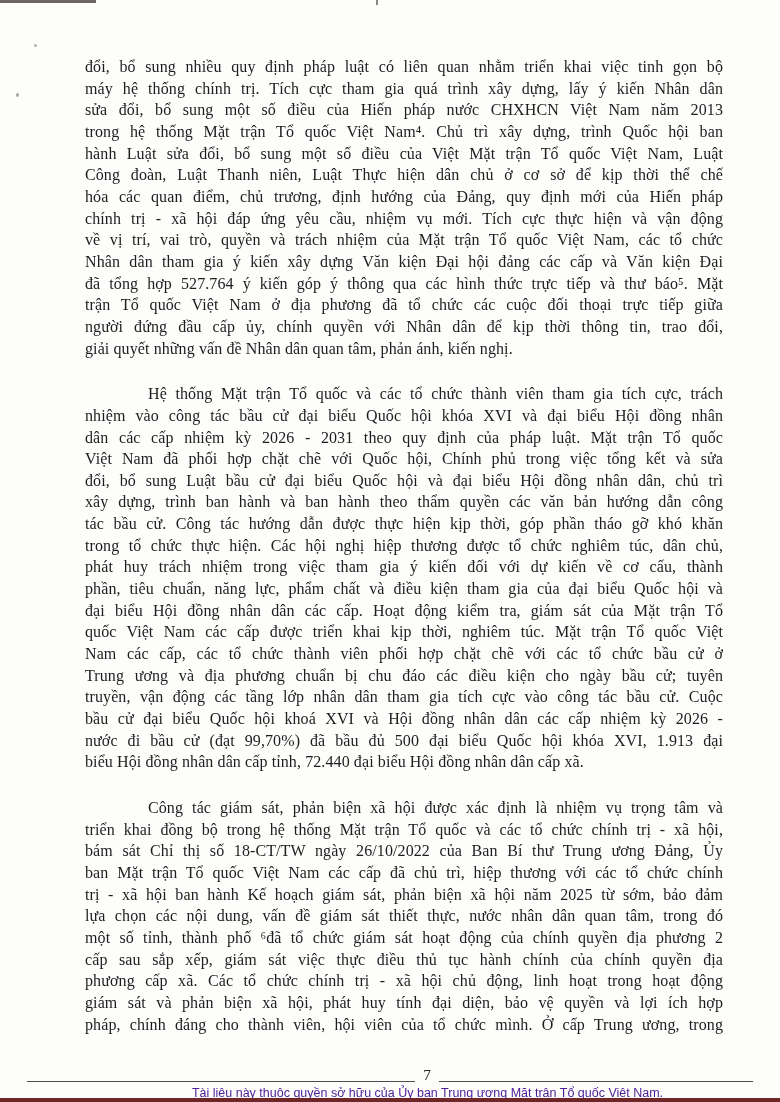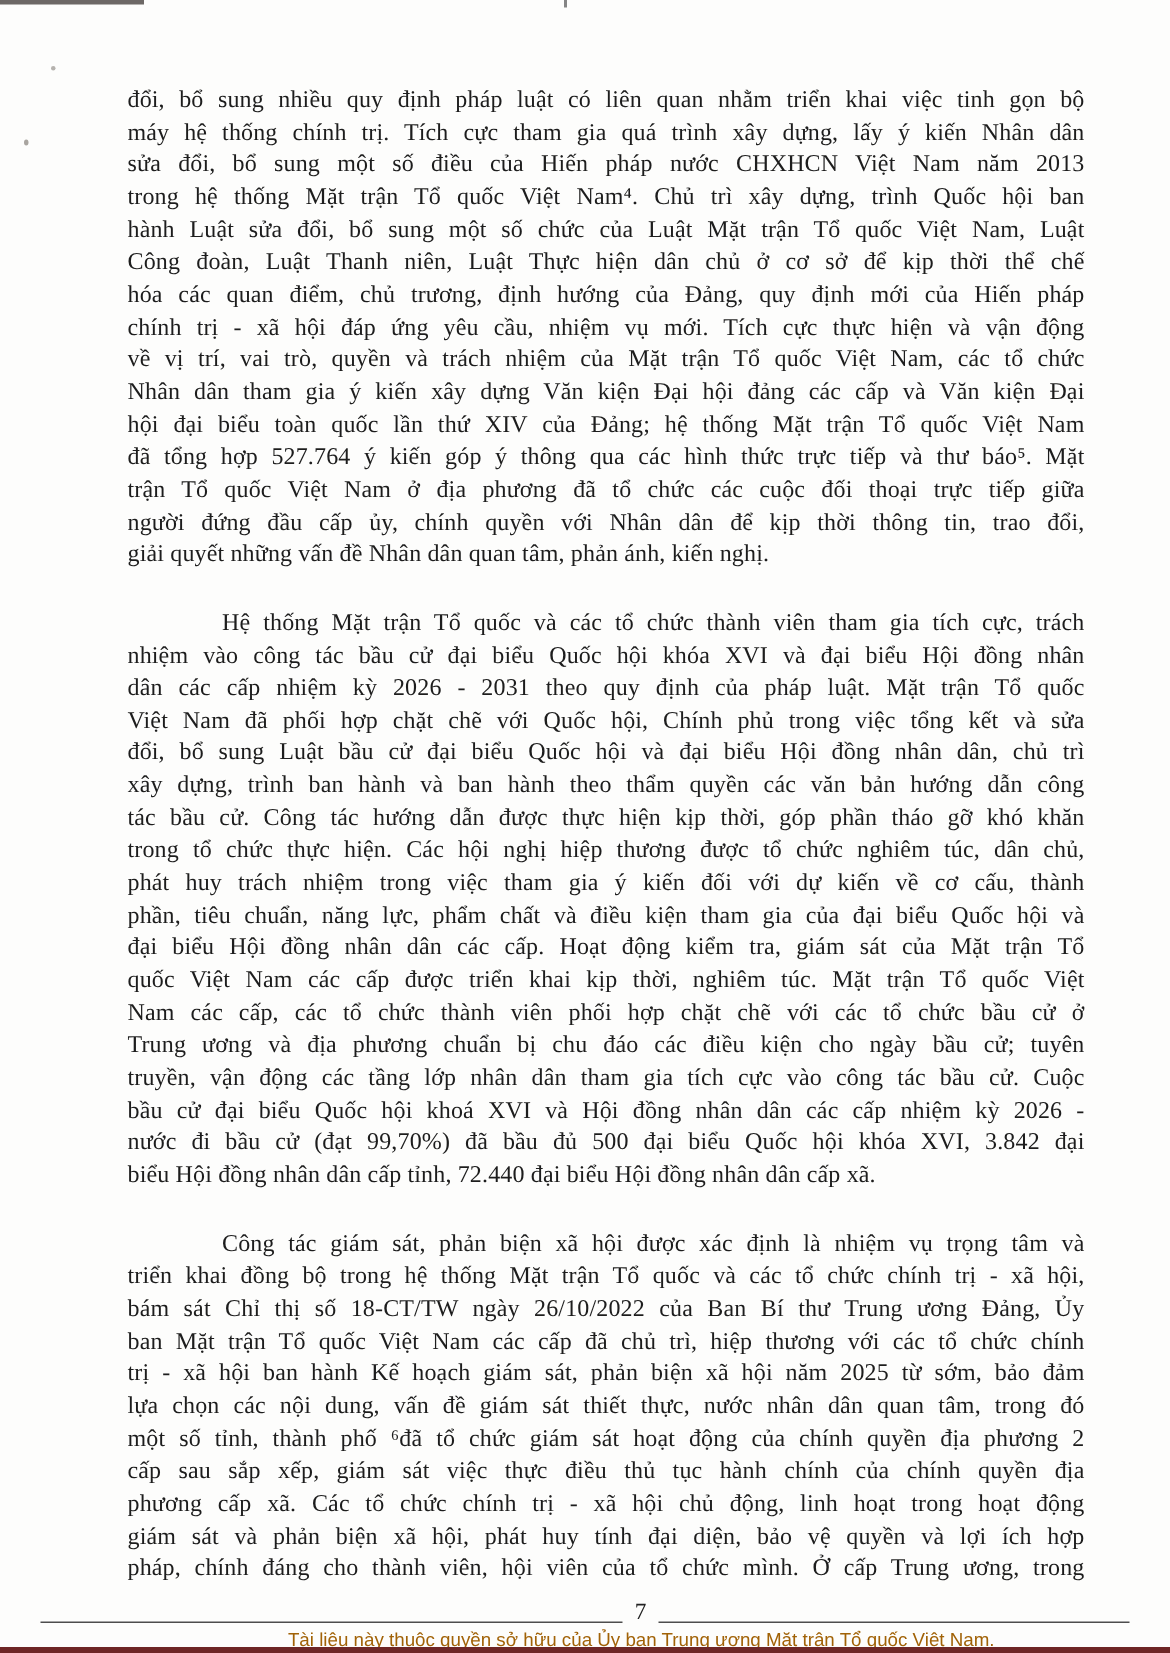--- a/index.html
+++ b/index.html
@@ -52,21 +52,21 @@
     padding: 0 8px;
     font-size: 15.5px;
     color: #222;
   }
   .footer-note {
     position: absolute;
     left: 75px; top: 1086px; width: 705px;
     text-align: center;
     font-family: "Liberation Sans", "DejaVu Sans", sans-serif;
     font-size: 12.5px;
-    color: #a16207;
+    color: #4c1d95;
   }
   .bottom-bar {
     position: absolute;
     left: 0; bottom: 0; width: 780px; height: 4px;
   }
   
   .artifact { position: absolute; pointer-events: none; }
   .art-topleft { left: 0; top: 0; width: 96px; height: 3px; background: #3c3634; opacity: .75; }
   .art-topcenter { left: 376px; top: 0; width: 2px; height: 5px; background: #666; opacity: .8; }
   .art-speck1 { left: 34px; top: 44px; width: 3px; height: 3px; background: #b5b2ae; border-radius: 50%; }
@@ -81,27 +81,26 @@
   <div class="artifact art-topcenter"></div>
   <div class="artifact art-speck1"></div>
   <div class="artifact art-speck2"></div>
 
   <div class="textblock" style="color: rgb(29, 29, 29);">
       <div class="para">
         <div class="line">đổi, bổ sung nhiều quy định pháp luật có liên quan nhằm triển khai việc tinh gọn bộ</div>
         <div class="line">máy hệ thống chính trị. Tích cực tham gia quá trình xây dựng, lấy ý kiến Nhân dân</div>
         <div class="line">sửa đổi, bổ sung một số điều của Hiến pháp nước CHXHCN Việt Nam năm 2013</div>
         <div class="line">trong hệ thống Mặt trận Tổ quốc Việt Nam⁴. Chủ trì xây dựng, trình Quốc hội ban</div>
-        <div class="line">hành Luật sửa đổi, bổ sung một số chức của Luật Mặt trận Tổ quốc Việt Nam, Luật</div>
+        <div class="line">hành Luật sửa đổi, bổ sung một số điều của Việt Mặt trận Tổ quốc Việt Nam, Luật</div>
         <div class="line">Công đoàn, Luật Thanh niên, Luật Thực hiện dân chủ ở cơ sở để kịp thời thể chế</div>
         <div class="line">hóa các quan điểm, chủ trương, định hướng của Đảng, quy định mới của Hiến pháp</div>
         <div class="line">chính trị - xã hội đáp ứng yêu cầu, nhiệm vụ mới. Tích cực thực hiện và vận động</div>
         <div class="line">về vị trí, vai trò, quyền và trách nhiệm của Mặt trận Tổ quốc Việt Nam, các tổ chức</div>
         <div class="line">Nhân dân tham gia ý kiến xây dựng Văn kiện Đại hội đảng các cấp và Văn kiện Đại</div>
-        <div class="line">hội đại biểu toàn quốc lần thứ XIV của Đảng; hệ thống Mặt trận Tổ quốc Việt Nam</div>
         <div class="line">đã tổng hợp 527.764 ý kiến góp ý thông qua các hình thức trực tiếp và thư báo⁵. Mặt</div>
         <div class="line">trận Tổ quốc Việt Nam ở địa phương đã tổ chức các cuộc đối thoại trực tiếp giữa</div>
         <div class="line">người đứng đầu cấp ủy, chính quyền với Nhân dân để kịp thời thông tin, trao đổi,</div>
         <div class="line last">giải quyết những vấn đề Nhân dân quan tâm, phản ánh, kiến nghị.</div>
       </div>
       <div class="para">
         <div class="line indent">Hệ thống Mặt trận Tổ quốc và các tổ chức thành viên tham gia tích cực, trách</div>
         <div class="line">nhiệm vào công tác bầu cử đại biểu Quốc hội khóa XVI và đại biểu Hội đồng nhân</div>
         <div class="line">dân các cấp nhiệm kỳ 2026 - 2031 theo quy định của pháp luật. Mặt trận Tổ quốc</div>
         <div class="line">Việt Nam đã phối hợp chặt chẽ với Quốc hội, Chính phủ trong việc tổng kết và sửa</div>
@@ -110,21 +109,21 @@
         <div class="line">tác bầu cử. Công tác hướng dẫn được thực hiện kịp thời, góp phần tháo gỡ khó khăn</div>
         <div class="line">trong tổ chức thực hiện. Các hội nghị hiệp thương được tổ chức nghiêm túc, dân chủ,</div>
         <div class="line">phát huy trách nhiệm trong việc tham gia ý kiến đối với dự kiến về cơ cấu, thành</div>
         <div class="line">phần, tiêu chuẩn, năng lực, phẩm chất và điều kiện tham gia của đại biểu Quốc hội và</div>
         <div class="line">đại biểu Hội đồng nhân dân các cấp. Hoạt động kiểm tra, giám sát của Mặt trận Tổ</div>
         <div class="line">quốc Việt Nam các cấp được triển khai kịp thời, nghiêm túc. Mặt trận Tổ quốc Việt</div>
         <div class="line">Nam các cấp, các tổ chức thành viên phối hợp chặt chẽ với các tổ chức bầu cử ở</div>
         <div class="line">Trung ương và địa phương chuẩn bị chu đáo các điều kiện cho ngày bầu cử; tuyên</div>
         <div class="line">truyền, vận động các tầng lớp nhân dân tham gia tích cực vào công tác bầu cử.  Cuộc</div>
         <div class="line">bầu cử đại biểu Quốc hội khoá XVI và Hội đồng nhân dân các cấp nhiệm kỳ 2026 -</div>
-        <div class="line">nước đi bầu cử (đạt 99,70%) đã bầu đủ 500 đại biểu Quốc hội khóa XVI, 3.842 đại</div>
+        <div class="line">nước đi bầu cử (đạt 99,70%) đã bầu đủ 500 đại biểu Quốc hội khóa XVI, 1.913 đại</div>
         <div class="line last">biểu Hội đồng nhân dân cấp tỉnh, 72.440 đại biểu Hội đồng nhân dân cấp xã.</div>
       </div>
       <div class="para">
         <div class="line indent">Công tác giám sát, phản biện xã hội được xác định là nhiệm vụ trọng tâm và</div>
         <div class="line">triển khai đồng bộ trong hệ thống Mặt trận Tổ quốc và các tổ chức chính trị - xã hội,</div>
         <div class="line">bám sát Chỉ thị số 18-CT/TW ngày 26/10/2022 của Ban Bí thư Trung ương Đảng, Ủy</div>
         <div class="line">ban Mặt trận Tổ quốc Việt Nam các cấp đã chủ trì, hiệp thương với các tổ chức chính</div>
         <div class="line">trị - xã hội ban hành Kế hoạch giám sát, phản biện xã hội năm 2025 từ sớm, bảo đảm</div>
         <div class="line">lựa chọn các nội dung, vấn đề giám sát thiết thực, nước nhân dân quan tâm, trong đó</div>
         <div class="line">một số tỉnh, thành phố ⁶đã tổ chức giám sát hoạt động của chính quyền địa phương 2</div>

